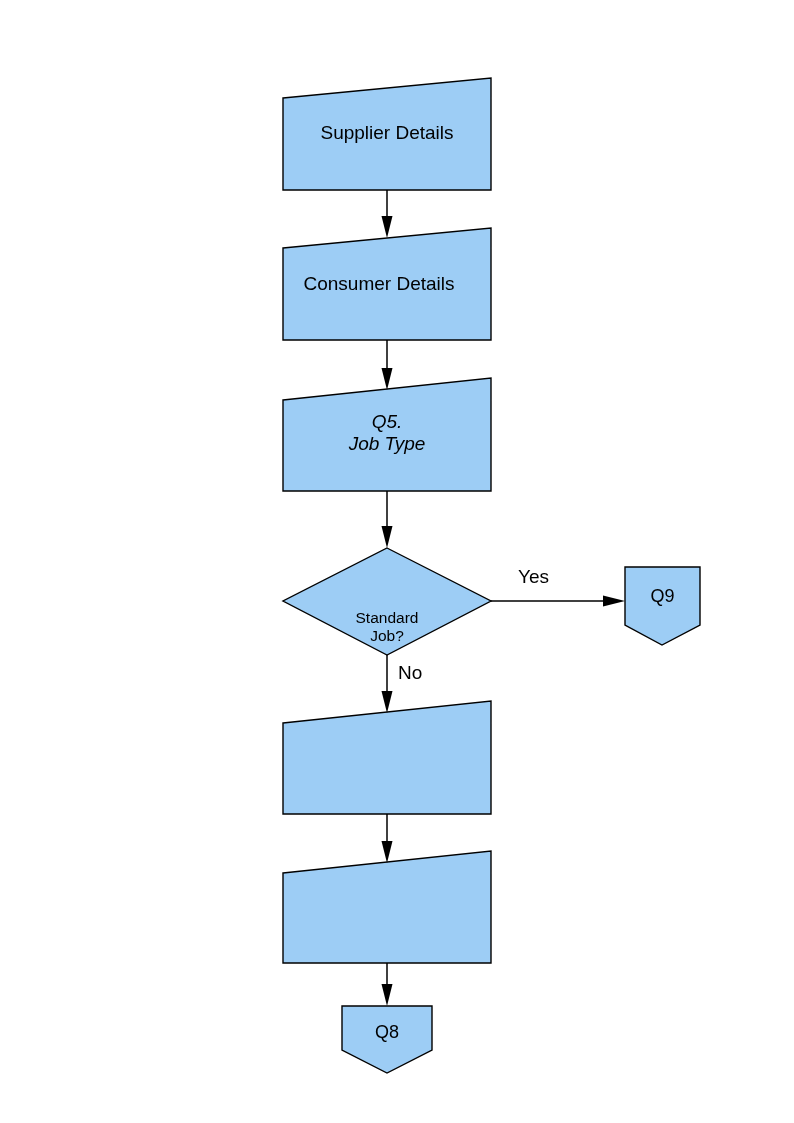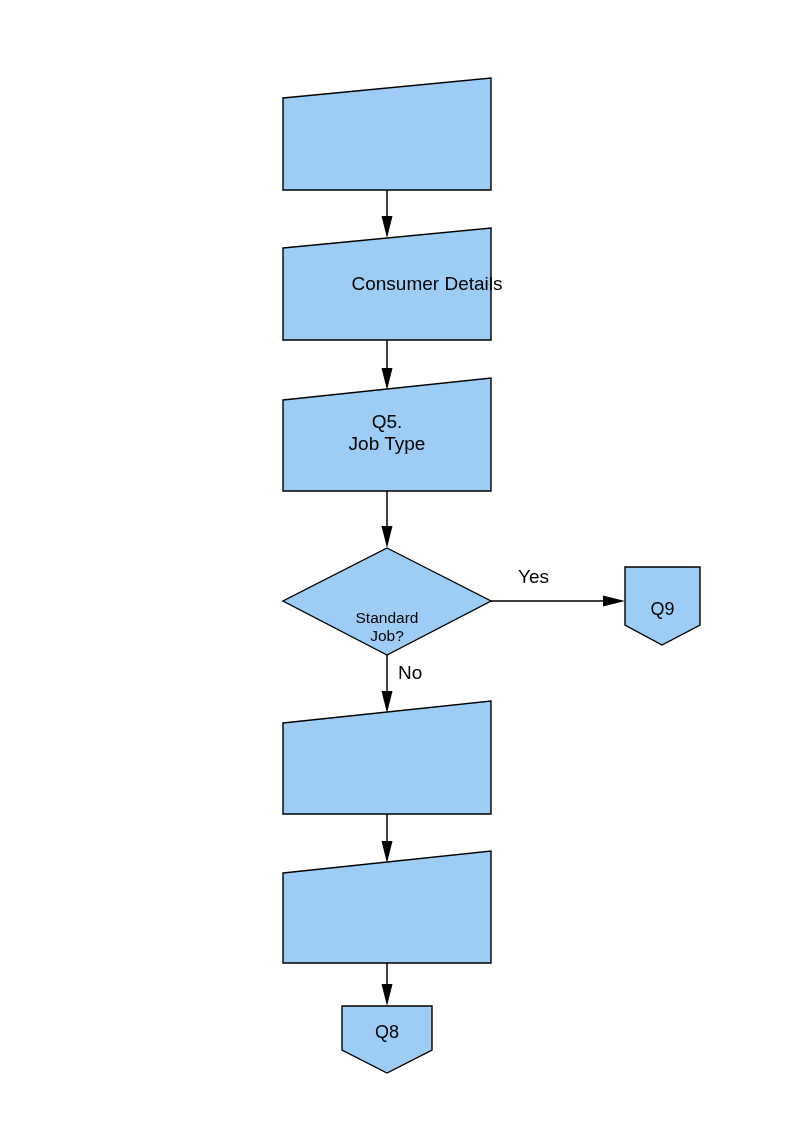--- a/index.html
+++ b/index.html
@@ -125,30 +125,31 @@
       <polygon class="arrow-head" points="381.5,841 392.5,841 387,863"></polygon>
     </g>
 
     <g>
       <line class="edge-line" x1="387" y1="963" x2="387" y2="998"></line>
       <polygon class="arrow-head" points="381.5,984 392.5,984 387,1006"></polygon>
     </g>
 
   </svg>
 
+  <div class="node-text t-box" style="left:283px; top:122px; width:208px;">Supplier Details</div>
 
-  <div class="node-text t-box" style="left:283px; top:273px; width:192px;padding-left:48px;">Consumer Details</div>
+  <div class="node-text t-box" style="left:283px; top:273px; width:192px;">Consumer Details</div>
 
-  <div class="node-text t-box" style="left:283px; top:411px; width:208px;">Q5.
+  <div class="node-text t-box" style="left:283px; top:411px; width:208px;font-style:italic;">Q5.
 Job Type</div>
 
   <div class="node-text t-diamond" style="left:283px; top:582px; width:208px;margin-top:27px;">Standard
 Job?</div>
 
-  <div class="node-text t-badge" style="left:625px; top:586px; width:75px;margin-top:13px;">Q9</div>
+  <div class="node-text t-badge" style="left:625px; top:586px; width:75px;">Q9</div>
 
 
 
   <div class="node-text t-badge" style="left:342px; top:1022px; width:90px;">Q8</div>
 
   <div class="edge-label" style="left:518px; top:566px;">Yes</div>
 
   <div class="edge-label" style="left:398px; top:662px;">No</div>
 
 </div>

